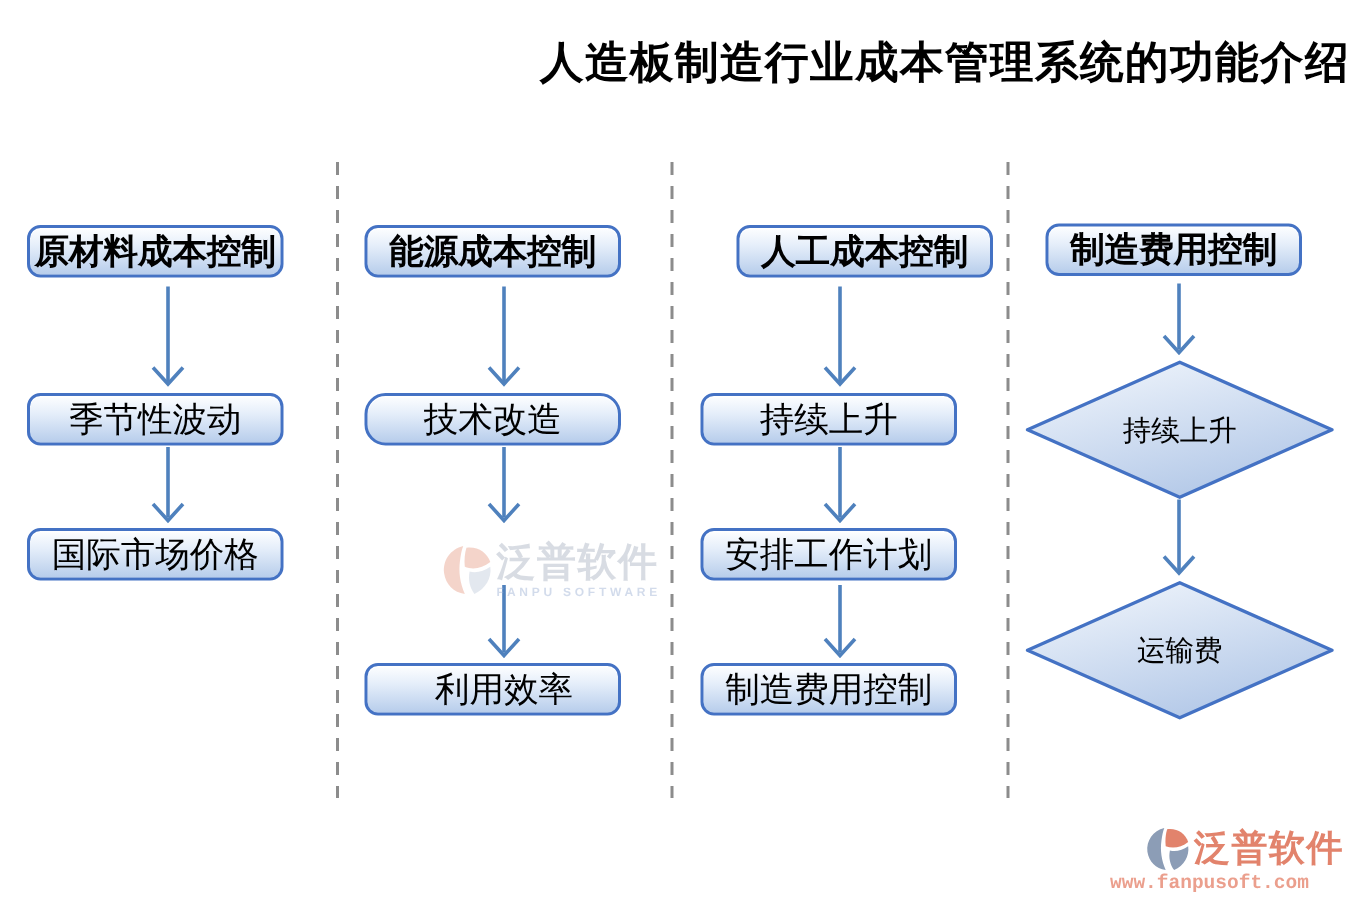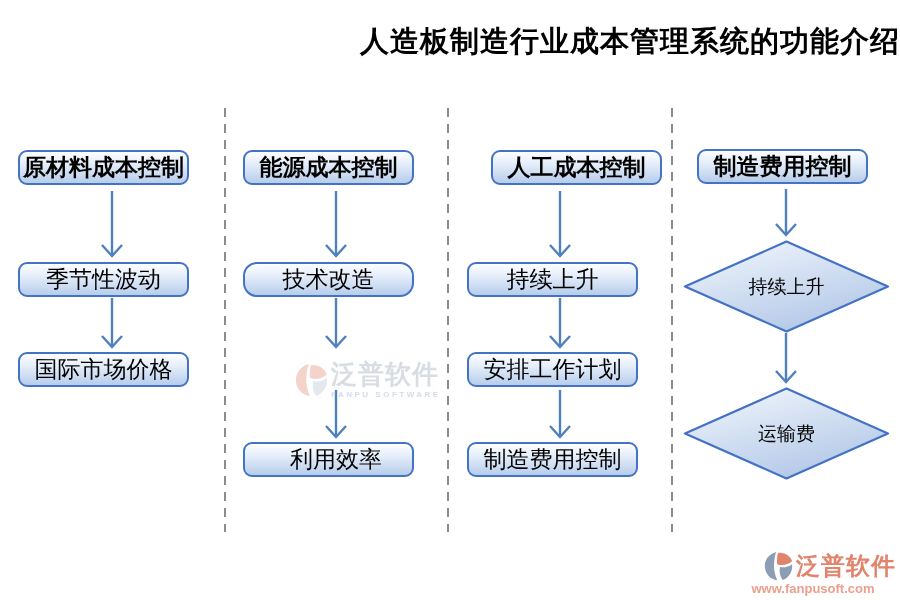--- a/index.html
+++ b/index.html
@@ -53,23 +53,23 @@
   }
   .watermark .wm-text{margin-left:2px;}
   .wm-brand{font-size:26px;color:var(--watermark-gray);font-weight:700;letter-spacing:1px;line-height:1;}
   .wm-sub{font-size:8px;color:var(--watermark-blue);letter-spacing:2.5px;font-weight:700;margin-top:2px;font-family:"Liberation Sans","DejaVu Sans",sans-serif;}
   .logo{
     position:absolute;left:740px;top:551px;width:156px;
   }
   .logo .row1{display:flex;align-items:center;justify-content:flex-end;}
   .logo-brand{font-size:24px;font-weight:700;color:var(--brand-salmon);letter-spacing:1px;line-height:1.1;}
   .logo-url{
-    text-align:center;margin-top:0px;padding-right:10px;
+    text-align:left;margin-top:0px;padding-right:10px;
     font-size:13px;font-weight:700;color:var(--brand-url-salmon);
-    font-family:Liberation Sans, sans-serif;
+    font-family:Liberation Mono, monospace;
   }
 </style>
 </head>
 <body>
 
 <div class="stage">
 
   <div class="title">人造板制造行业成本管理系统的功能介绍</div>
 
   <div class="divider" style="left:224px;"></div>

